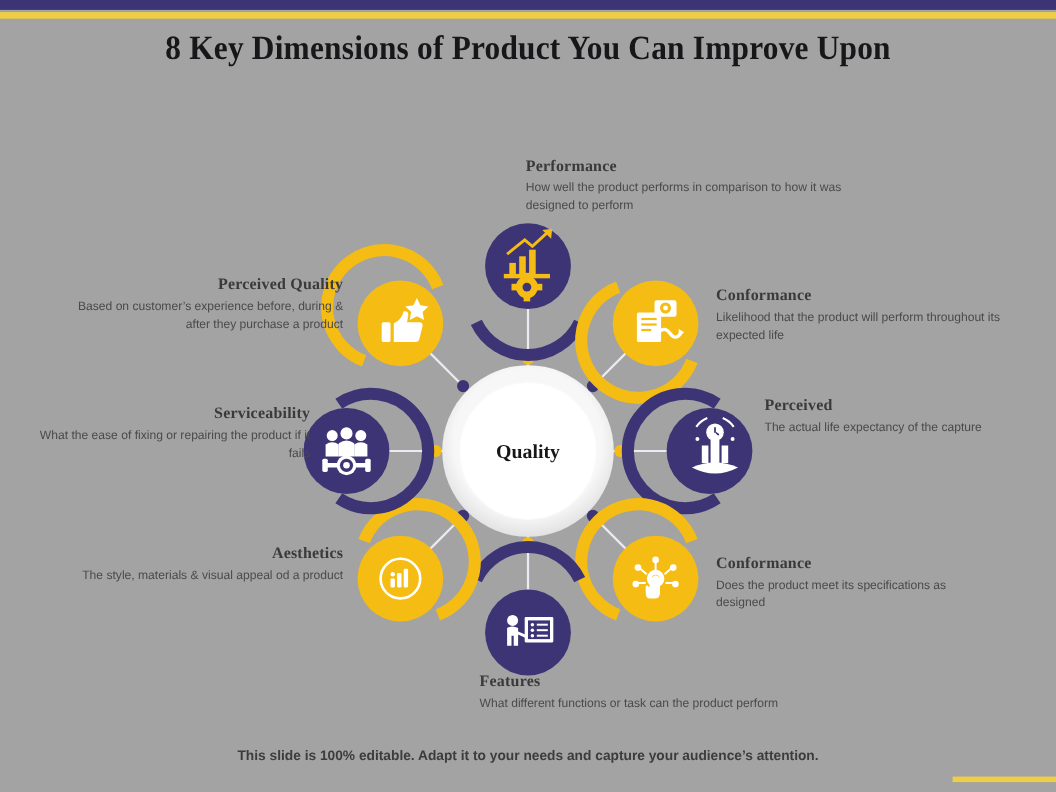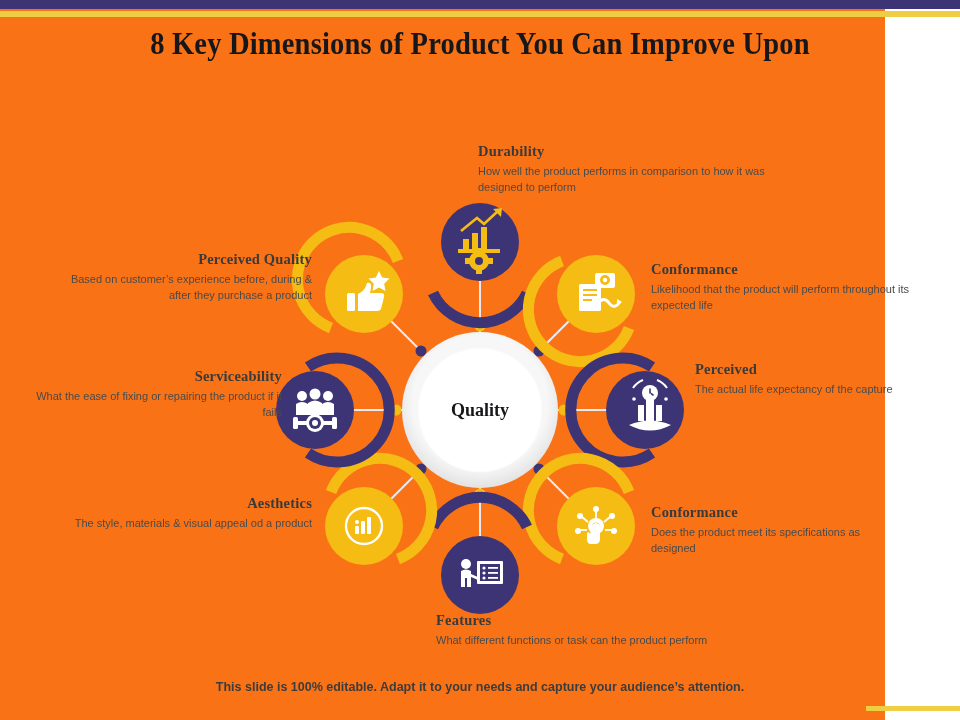--- a/index.html
+++ b/index.html
@@ -1,20 +1,20 @@
 <!DOCTYPE html>
 <html><head>
 <meta charset="utf-8">
 <style>
   html,body{margin:0;padding:0;}
   body{
     width:960px;height:720px;overflow:hidden;background:#ffffff;
     font-family:"Liberation Sans", sans-serif;
   }
-  #slide{position:relative;width:885px;height:720px;background:#f97316;}
+  #slide{position:relative;width:960px;height:720px;background:#a3a3a3;}
 
   
   .bar-purple{position:absolute;left:0;top:0;width:960px;height:9px;background:#3D3475;}
   .bar-yellow{position:absolute;left:0;top:11px;width:960px;height:6px;background:#EFCE44;}
 
   
   .title{
     position:absolute;left:0;top:26px;width:960px;text-align:center;
     font-family:"Liberation Serif", serif;font-weight:bold;
     font-size:31px;color:#17171a;letter-spacing:.2px;
@@ -241,21 +241,21 @@
           <path d="M 103 126 l 0 -17 q 7 -3 9 -11 q 5 -1 4 5 l -1 5 l 11 0 q 4 0 3 4 l -3 12 q -1 2 -4 2 Z"></path>
           <path d="M 124 86 l 3.2 6.6 l 7.3 1 l -5.3 5.1 l 1.3 7.2 l -6.5 -3.4 l -6.5 3.4 l 1.3 -7.2 l -5.3 -5.1 l 7.3 -1 Z"></path>
         </g>
       </g>
     </svg>
 
     <div class="center-label">Quality</div>
   </div>
 
   <div class="block b-performance left-al">
-    <div class="head">Durability</div>
+    <div class="head">Performance</div>
     <div class="desc">How well the product performs in comparison to how it was designed to perform</div>
   </div>
 
   <div class="block b-reliability left-al">
     <div class="head">Conformance</div>
     <div class="desc">Likelihood that the product will perform throughout its expected life</div>
   </div>
 
   <div class="block b-durability left-al">
     <div class="head">Perceived</div>

